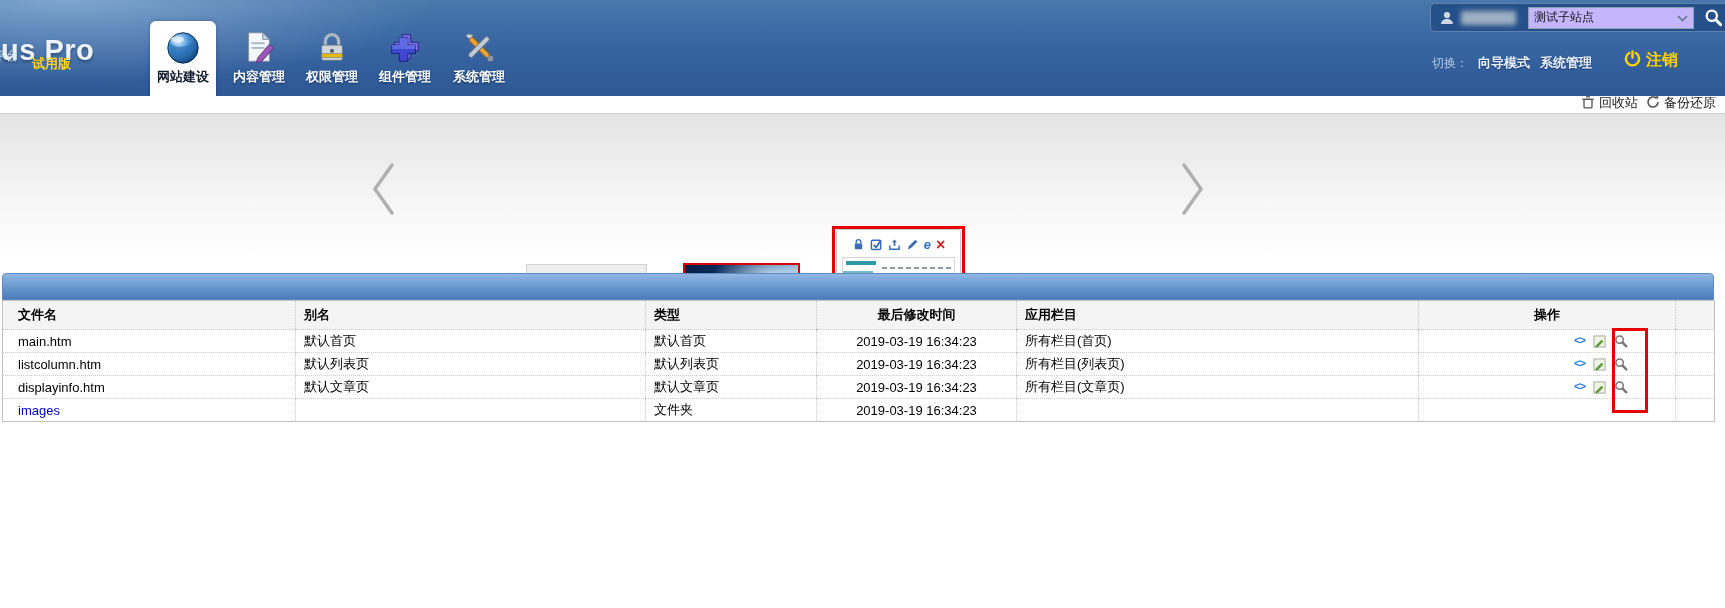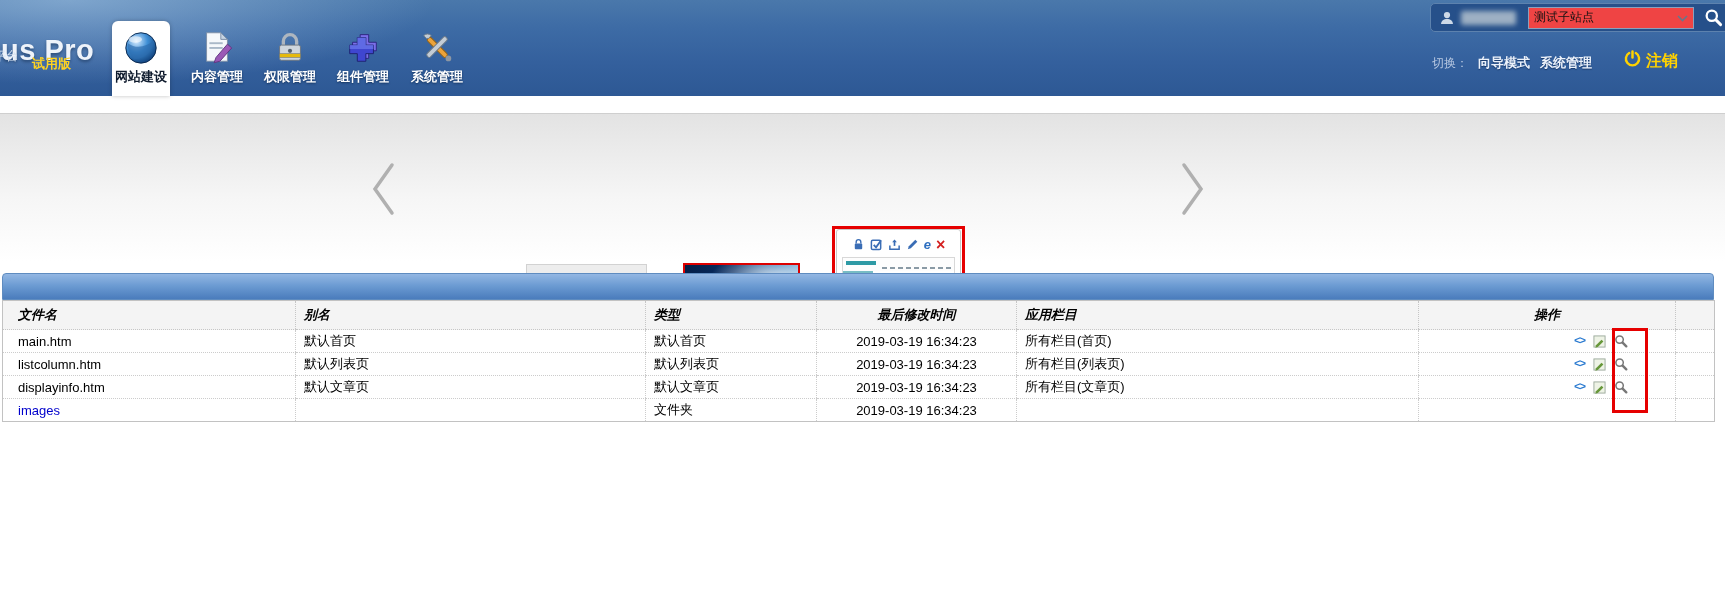--- a/index.html
+++ b/index.html
@@ -10,38 +10,38 @@
   .header { position:absolute; left:0; top:0; width:1725px; height:96px;
     background:linear-gradient(180deg,#4a78ab 0%,#3d6ba5 30%,#34609d 65%,#2d5894 100%); }
   .header::before { content:""; position:absolute; inset:0;
     background:radial-gradient(ellipse 560px 130px at 70px 0px, rgba(190,220,246,.45), transparent 65%); }
   .logo-main { position:absolute; left:1px; top:20px; font-size:29px; font-weight:bold; color:#eef3fa;
     text-shadow:0 2px 3px rgba(10,30,60,.45); letter-spacing:.5px;margin-top:14px; }
   .logo-sub { position:absolute; left:-6px; top:48px; font-size:12px; color:#d8e3f1; }
   .trial { position:absolute; left:32px; top:55px; font-size:13px; font-weight:bold; color:#ffd321; }
 
   .tabs { position:absolute; left:0; top:21px; height:75px; }
-  .tab { position:absolute; top:0; width:58px; height:75px; text-align:center; cursor:pointer; }
+  .tab { position:absolute; top:0; width:66px; height:75px; text-align:center; cursor:pointer;margin-left:38px; }
   .tab .tab-icon { display:block; margin:7px auto 2px; width:38px; height:38px; }
   .tab .tab-label { display:block; font-size:13px; font-weight:bold; color:#fff; text-shadow:0 1px 2px #14335e; }
   .tab.active { background:#fff; border-radius:6px 6px 0 0; box-shadow:0 0 4px rgba(0,0,0,.25); }
   .tab.active .tab-label { color:#101c2e; text-shadow:none; }
 
   .user-box { position:absolute; left:1430px; top:3px; width:300px; height:29px;
     background:#26508a; border:1px solid #5d82ae; border-radius:5px;
     display:flex; align-items:center; }
   .user-blur { width:55px; height:14px; margin-left:6px; background:#9db0c4; border-radius:2px; filter:blur(2.5px); }
-  .site-select { margin-left:12px; width:166px; height:22px; background:#ef4444; border:1px solid #8aa0bc;
+  .site-select { margin-left:12px; width:166px; height:22px; background:#c4b5fd; border:1px solid #8aa0bc;
     display:flex; align-items:center; justify-content:space-between; padding:0 5px; font-size:12px; color:#111; cursor:pointer; }
   .search-btn { margin-left:10px; cursor:pointer; display:flex; align-items:center; }
 
   .mode-row { position:absolute; left:1432px; top:54px; display:flex; align-items:center; gap:10px; }
   .mode-prefix { font-size:12px; color:#b9c9e2; }
   .mode-link { font-size:13px; font-weight:bold; color:#ecf2fb; cursor:pointer; text-shadow:0 1px 1px #17386a; }
-  .logout { position:absolute; left:1624px; top:50px; display:flex; align-items:center; gap:5px; cursor:pointer;font-family:Liberation Mono, monospace; }
+  .logout { position:absolute; left:1624px; top:50px; display:flex; align-items:center; gap:5px; cursor:pointer; }
   .logout-label { font-size:16px; font-weight:bold; color:#ffd200; }
 
   
   .subbar { position:absolute; left:0; top:96px; width:1725px; height:17px; background:#fff; }
   .subbar-item { position:absolute; top:-2px; display:flex; align-items:center; gap:4px; font-size:13px; color:#222; cursor:pointer; }
 
   
   .carousel { position:absolute; left:0; top:113px; width:1725px; height:156px;
     border-top:1px solid #cfcfcf; background:linear-gradient(180deg,#e3e3e3 0%,#f6f6f6 55%,#ffffff 95%); }
   .nav-arrow { position:absolute; cursor:pointer; }
@@ -91,21 +91,21 @@
   .sel-label { text-align:center; font-size:13px; color:#333; margin-top:8px; }
 
   
   .panel-bar { position:absolute; left:2px; top:273px; width:1712px; height:27px; border:1px solid #5f8cc0;
     border-radius:4px 4px 0 0; background:linear-gradient(180deg,#93b7e3 0%,#6d9cd3 45%,#4a7cbc 100%); }
 
   
   .files { position:absolute; left:2px; top:300px; width:1712px; border-collapse:collapse; table-layout:fixed;
     border:1px solid #c2c2c2; font-size:13px; color:#000; }
   .files th { height:29px; background:#f4f4f4; font-weight:bold; text-align:left;
-    border-left:1px dotted #c6c6c6; border-bottom:1px dotted #c6c6c6; padding-left:8px;font-style:italic; }
+    border-left:1px dotted #c6c6c6; border-bottom:1px dotted #c6c6c6; padding-left:8px; }
   .files td { height:23px; border-left:1px dotted #cccccc; border-bottom:1px dotted #cccccc; padding-left:8px; background:#fff; }
   .files th:first-child, .files td:first-child { border-left:none; padding-left:15px; }
   .files th.c-time, .files td.c-time { text-align:center; padding-left:0; }
   .files th.c-ops { text-align:center; padding-left:0; }
   .files td.c-ops { padding-left:0; }
   .ops-wrap { display:flex; align-items:center; justify-content:center; gap:8px; transform:translateX(54px); }
   .op { cursor:pointer; display:flex; align-items:center; }
   .op-code { font-size:11px; font-weight:bold; color:#2a7ad0; letter-spacing:-1px; font-family:"Liberation Mono", monospace; }
   .link-blue { color:#0000cc; cursor:pointer; }
 
@@ -222,20 +222,41 @@
       <span>
         <svg viewBox="0 0 18 18" width="17" height="17">
           <path d="M5.5 3.2 a7 7 0 1 0 7 0" fill="none" stroke="#ffd200" stroke-width="2.6" stroke-linecap="round"></path>
           <line x1="9" y1="1.5" x2="9" y2="8" stroke="#ffd200" stroke-width="2.6" stroke-linecap="round"></line>
         </svg>
       </span>
       <span class="logout-label">注销</span>
     </div>
   </div>
 
+  <div class="subbar">
+    <div class="subbar-item" style="left:1581px;">
+      <span>
+        <svg viewBox="0 0 14 14" width="14" height="14" fill="none" stroke="#555" stroke-width="1.3">
+          <rect x="3" y="4.3" width="8" height="8.5" rx="1"></rect>
+          <line x1="1.2" y1="4.3" x2="12.8" y2="4.3"></line>
+          <line x1="5" y1="1.8" x2="9" y2="1.8"></line>
+        </svg>
+      </span>
+      <span>回收站</span>
+    </div>
+    <div class="subbar-item" style="left:1646px;">
+      <span>
+        <svg viewBox="0 0 14 14" width="14" height="14">
+          <path d="M12 7 a5 5 0 1 1 -1.8-3.8" fill="none" stroke="#555" stroke-width="1.6"></path>
+          <path d="M9.3 1 l3.4 0.6 -1.4 3.2 z" fill="#555"></path>
+        </svg>
+      </span>
+      <span>备份还原</span>
+    </div>
+  </div>
 
   <div class="carousel">
 
     <span class="nav-arrow" style="left:368px; top:47px;">
       <svg width="30" height="56" viewBox="0 0 30 56">
           <path d="M24 4 L7 28 L24 52" fill="none" stroke="#b0b0b0" stroke-width="3.5" stroke-linecap="round"></path>
         </svg>
     </span>
 
     <div class="plus-card">

